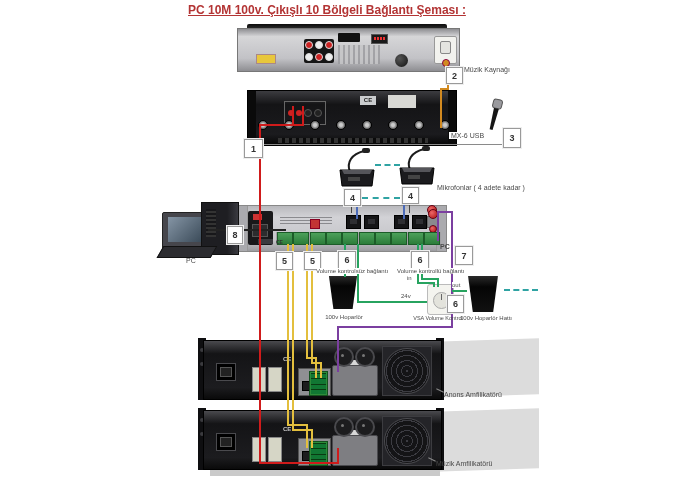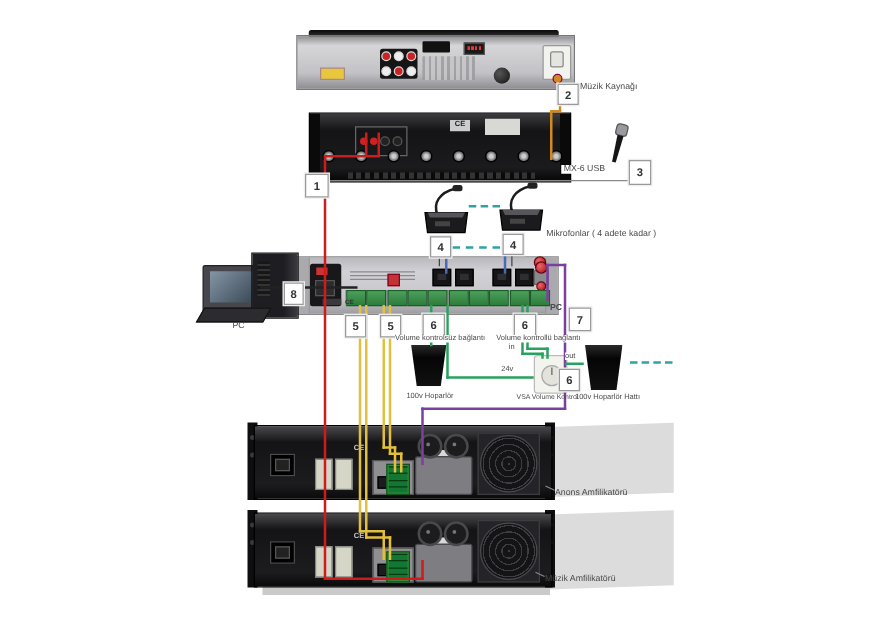--- a/index.html
+++ b/index.html
@@ -112,20 +112,21 @@
   .fan i{width:44px;height:44px;border-radius:50%;
          background:repeating-radial-gradient(circle at 50% 50%,#3c3c42 0 1px,#141416 1px 5px);
          border:1px solid #4a4a4e;}
   .shadowstrip{position:absolute;background:#cacaca;z-index:1;}
 </style>
 </head>
 <body>
 
 <div id="canvas">
 
+  <div class="title">PC 10M 100v. Çıkışlı 10 Bölgeli Bağlantı Şeması :</div>
 
   <div class="deviceA-top"></div>
   <div class="deviceA">
     <span class="stickerY abs"></span>
     <span class="rcaBlock">
       <i class="rca" style="background:#c22"></i>
       <i class="rca" style="background:#eee"></i>
       <i class="rca" style="background:#c22"></i>
       <i class="rca" style="background:#eee"></i>
       <i class="rca" style="background:#c22"></i>

